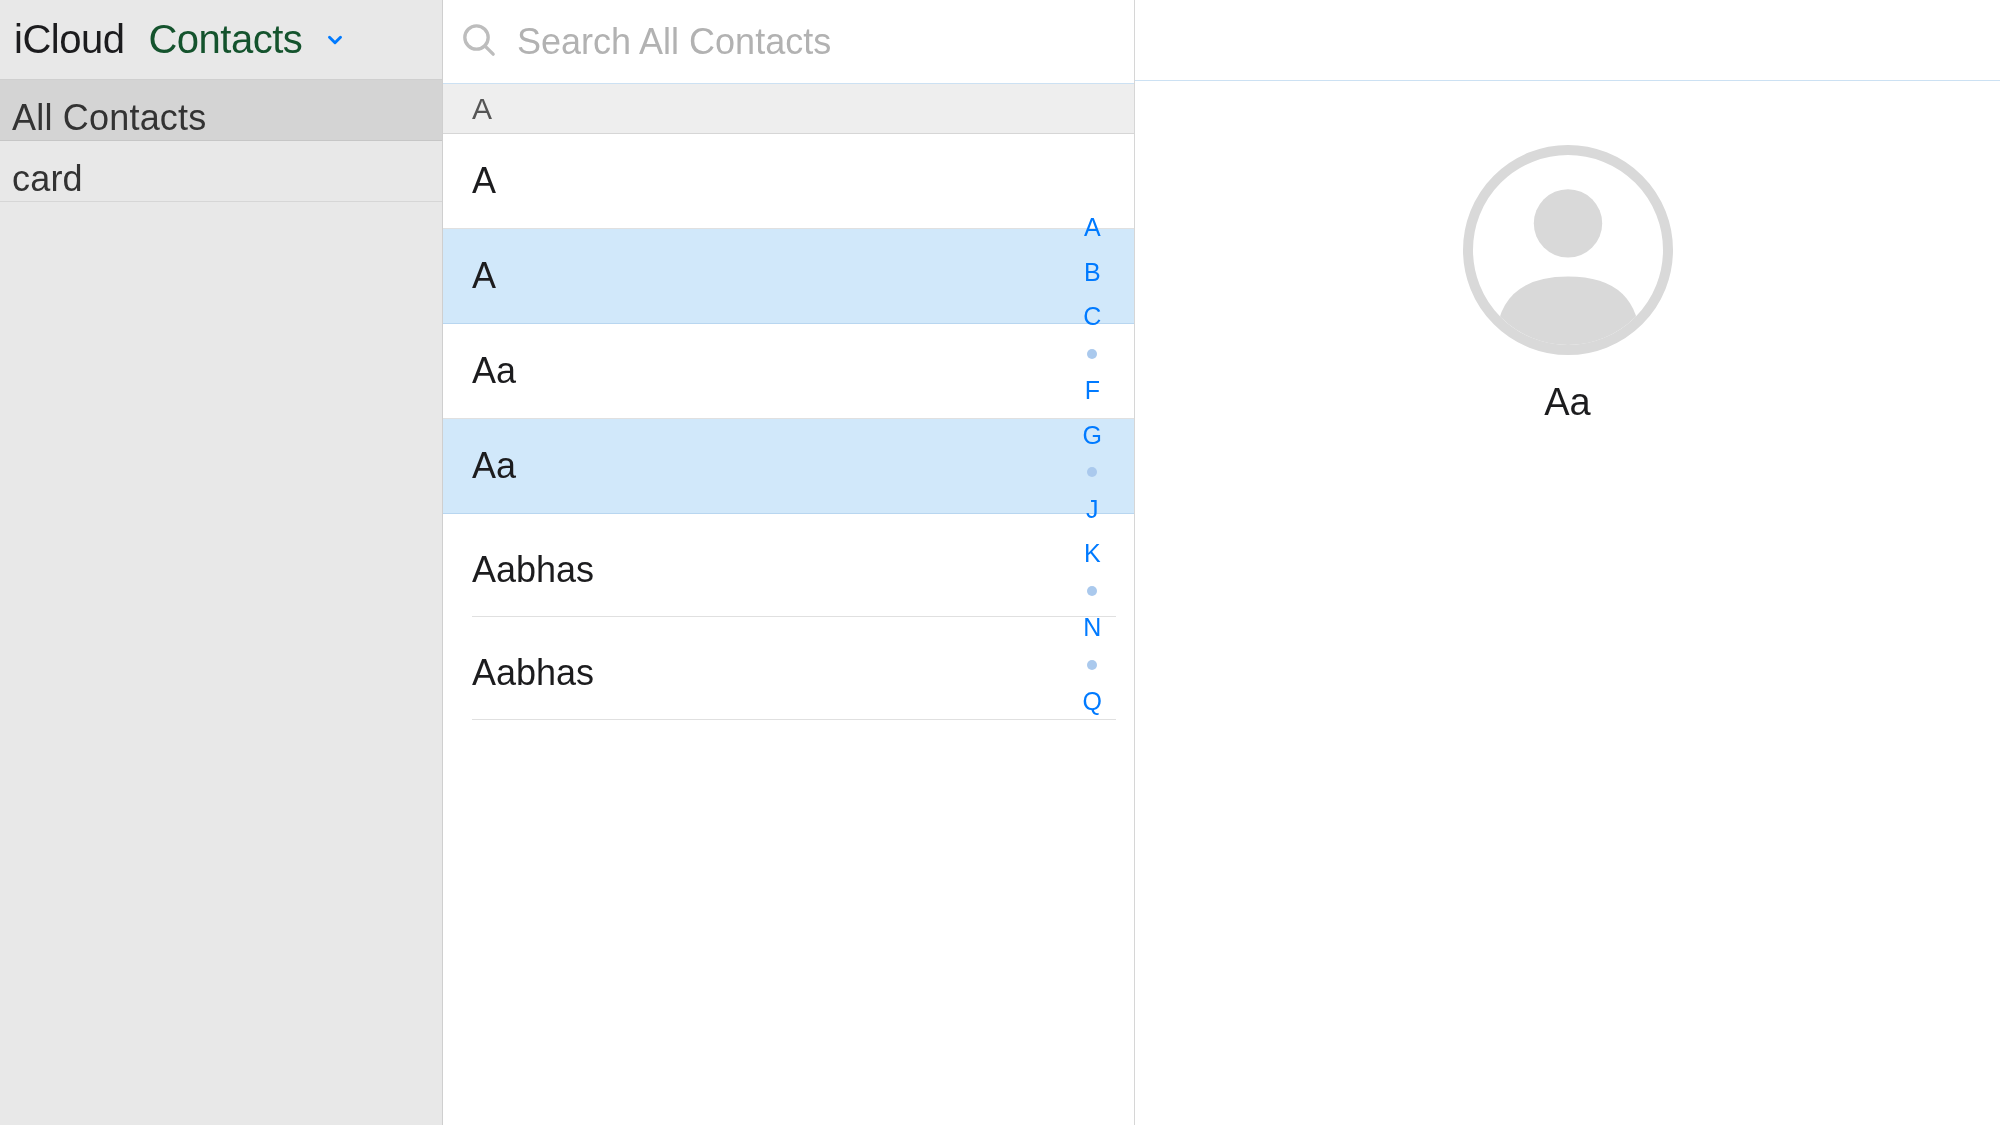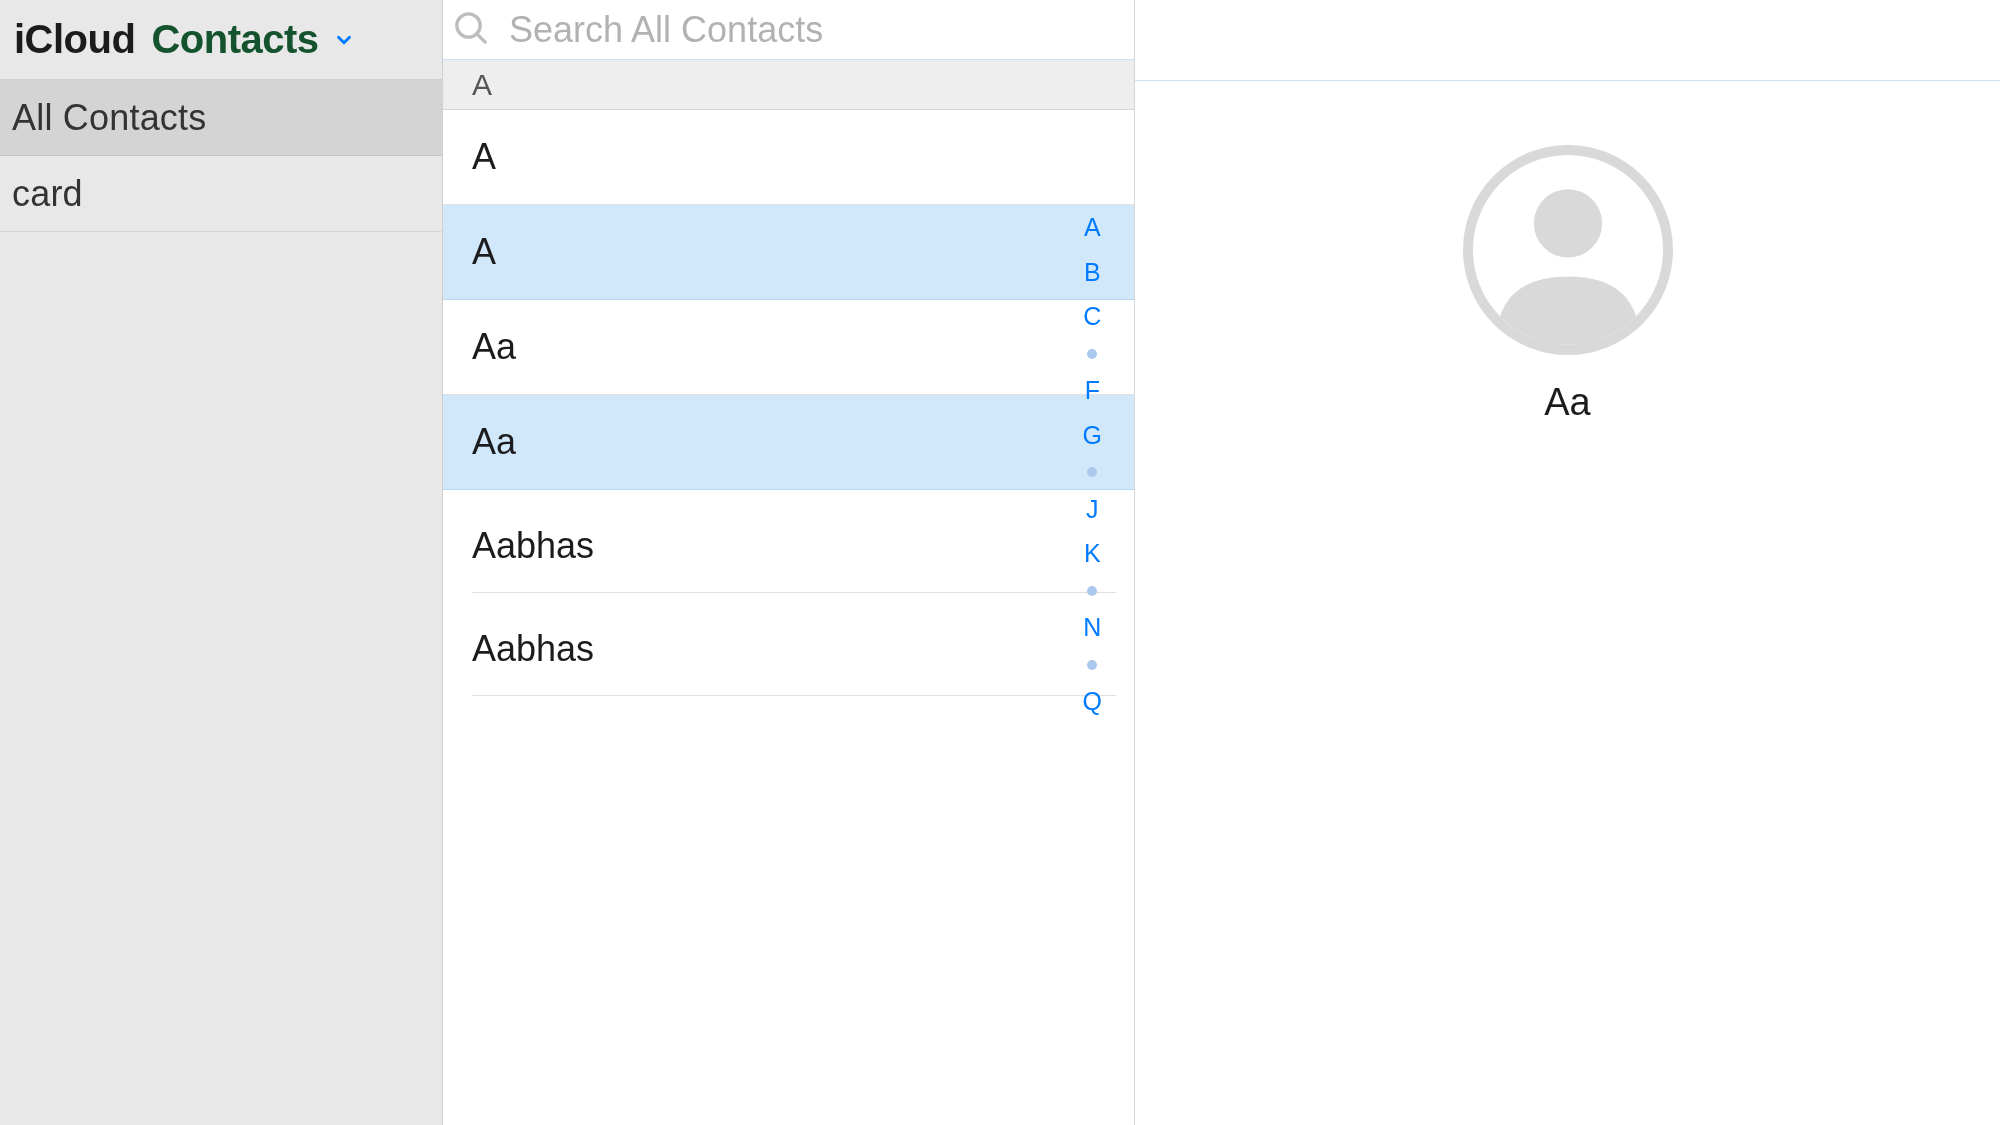--- a/index.html
+++ b/index.html
@@ -27,36 +27,36 @@
     }
     .sidebar-header {
       height: 80px;
       display: flex;
       align-items: center;
       padding-left: 14px;
       border-bottom: 1px solid #cfcfcf;
     }
     .brand {
       font-size: 40px;
-      font-weight: 700;
+      font-weight: 400;
       letter-spacing: -0.5px;
       display: flex;
       align-items: center;
-      gap: 16px;
+      gap: 24px;
     }
     .brand .app-name { color: #14532d; }
     .brand .chev {
       color: #007aff;
       display: inline-flex;
       align-items: center;
       margin-left: -2px;
     }
     .sidebar-list {}
     .sidebar-item {
-      padding: 17px 12px 16px 12px;
+      padding: 17px 12px 1px 12px;
       font-size: 36px;
       letter-spacing: 0.2px;
       color: #333;
       border-bottom: 1px solid #d6d6d6;
       cursor: pointer;
     }
     .sidebar-item.selected {
       background: #d4d4d4;
       border-bottom: 1px solid #c6c6c6;
     }
@@ -64,24 +64,24 @@
     .middle {
       width: 692px;
       flex: 0 0 692px;
       border-right: 1px solid #d6d6d6;
       display: flex;
       flex-direction: column;
       position: relative;
       background: #ffffff;
     }
     .search-row {
-      height: 60px;
-      display: flex;
-      align-items: center;
-      padding-left: 8px;
+      height: 84px;
+      display: flex;
+      align-items: center;
+      padding-left: 16px;
       gap: 18px;
       border-bottom: 1px solid #cce1f3;
     }
     .search-icon { color: #bdbdbd; }
     .search-input {
       border: none;
       outline: none;
       font-size: 36px;
       color: #333;
       width: 100%;

